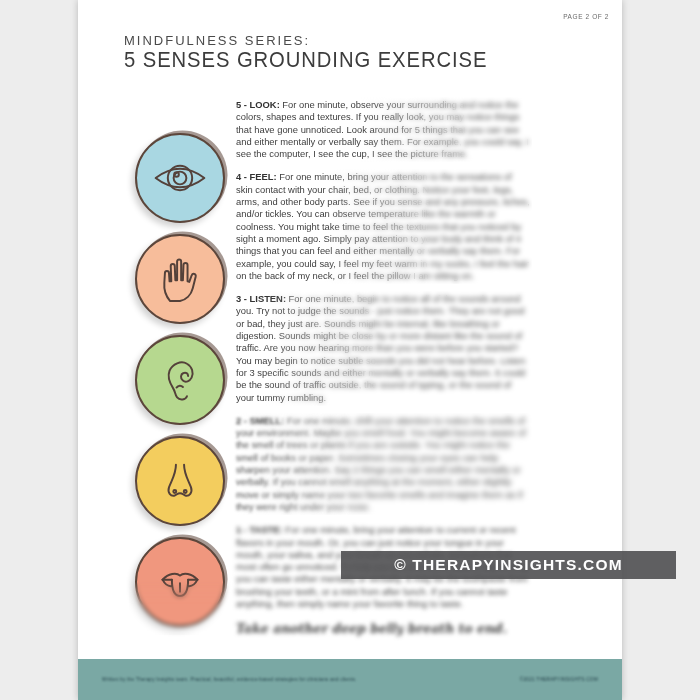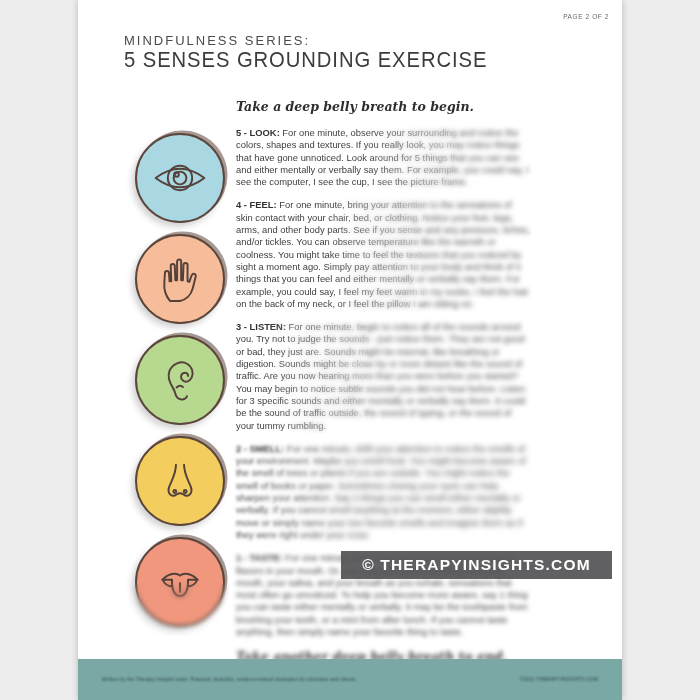--- a/index.html
+++ b/index.html
@@ -61,21 +61,21 @@
   .veil-feel{-webkit-mask-image:linear-gradient(90deg,transparent 30%,#000 66%);mask-image:linear-gradient(90deg,transparent 30%,#000 66%);}
   .veil-listen{-webkit-mask-image:linear-gradient(90deg,transparent 10%,#000 48%);mask-image:linear-gradient(90deg,transparent 10%,#000 48%);}
   .veil-smell{-webkit-mask-image:linear-gradient(90deg,transparent 0%,#000 40%);mask-image:linear-gradient(90deg,transparent 0%,#000 40%);}
   .sec-smell p{filter:blur(1.4px);}
   .sec-taste p{filter:blur(2.2px);}
   .closing{
     font-family:"DejaVu Serif",serif;font-style:italic;font-weight:bold;
     font-size:12.5px;color:#3a3a3a;margin:6px 0 0 0;filter:blur(2px);
   }
   .watermark{
-    position:absolute;left:263px;top:551px;width:271px;height:28px;
+    position:absolute;left:263px;top:551px;width:335px;height:28px;
     background:rgba(82,82,85,.92);z-index:30;
     display:flex;align-items:center;justify-content:center;
     color:#ffffff;font-weight:bold;font-size:15.5px;letter-spacing:1.2px;
     white-space:nowrap;overflow:hidden;
   }
   .footer{
     position:absolute;left:0;bottom:0;width:544px;height:41px;
     background:#7aa8a4;z-index:5;
     display:flex;align-items:center;justify-content:space-between;
     padding:0 24px;box-sizing:border-box;
@@ -145,21 +145,20 @@
           <path d="M20 46 C24 54 30 58 36 57 M80 46 C76 54 70 58 64 57"></path>
         </svg>
       </div>
       <div class="icon-veil"></div>
     </div>
 
   </div>
 
   <div class="text-col">
 
-    <p class="intro">Take a deep belly breath to begin.</p>
 
     <div class="sec sec-look">
       <p><b>5 - LOOK:</b><span> For one minute, observe your surrounding and notice the colors, shapes and textures. If you really look, you may notice things that have gone unnoticed. Look around for 5 things that you can see and either mentally or verbally say them. For example, you could say, I see the computer, I see the cup, I see the picture frame.</span></p>
       <div class="veil veil-look"></div>
     </div>
 
     <div class="sec sec-feel">
       <p><b>4 - FEEL:</b><span> For one minute, bring your attention to the sensations of skin contact with your chair, bed, or clothing. Notice your feet, legs, arms, and other body parts. See if you sense and any pressure, itches, and/or tickles. You can observe temperature like the warmth or coolness. You might take time to feel the textures that you noticed by sight a moment ago. Simply pay attention to your body and think of 4 things that you can feel and either mentally or verbally say them. For example, you could say, I feel my feet warm in my socks, I feel the hair on the back of my neck, or I feel the pillow I am sitting on.</span></p>
       <div class="veil veil-feel"></div>
     </div>

